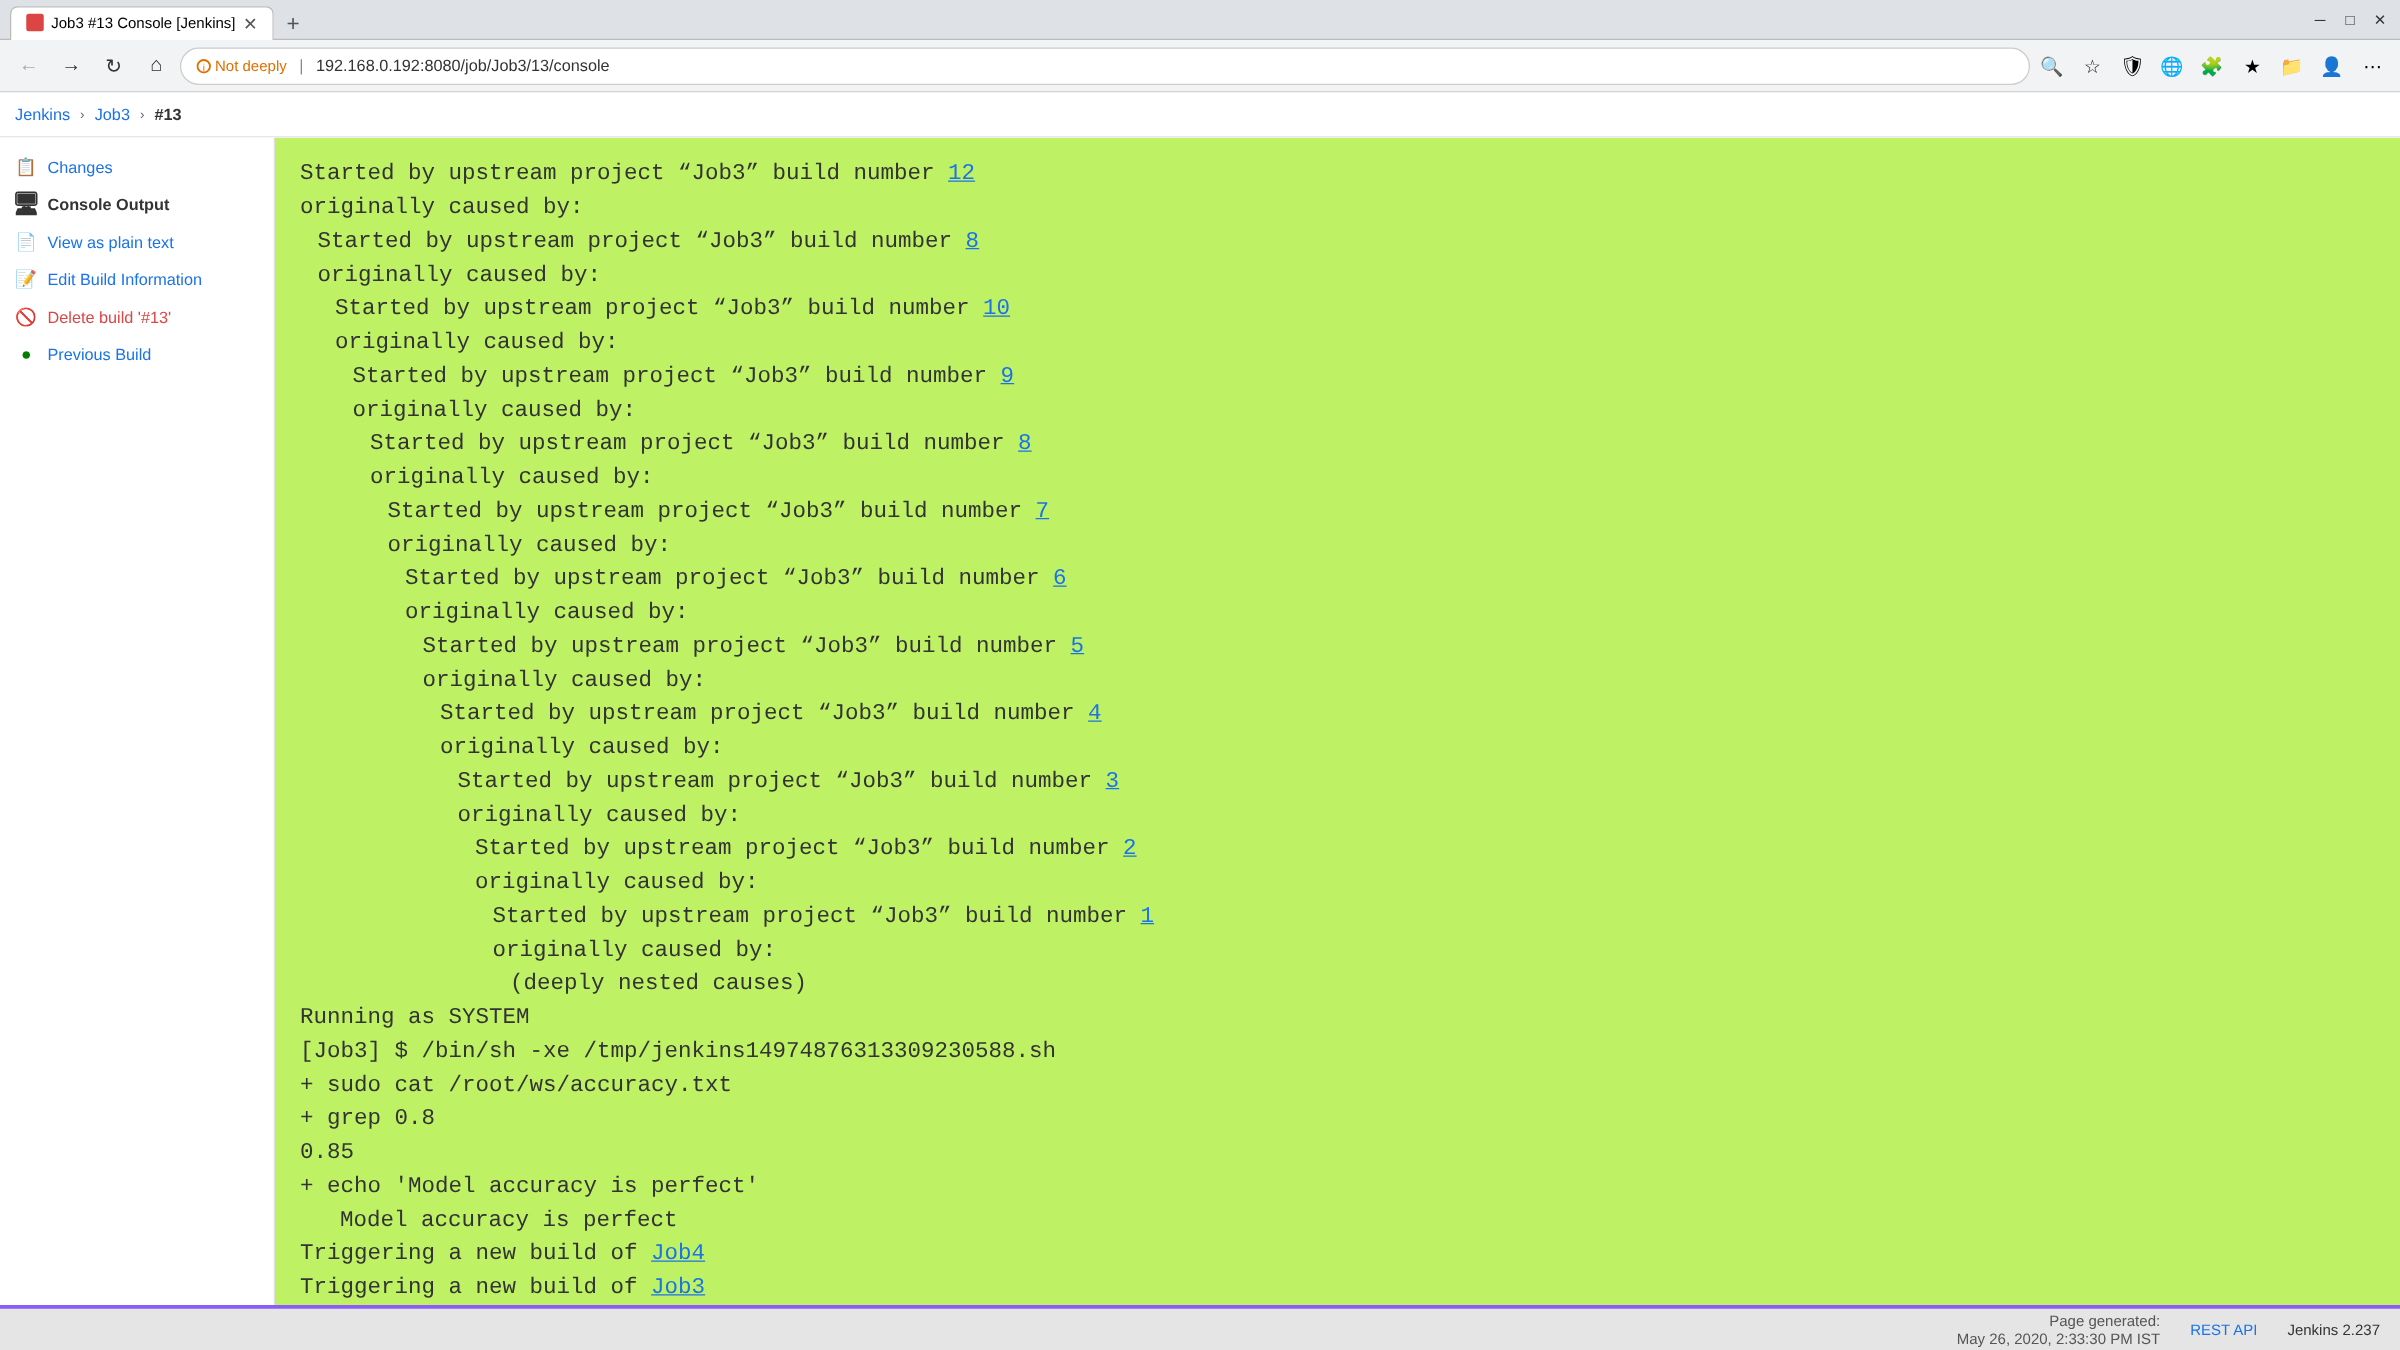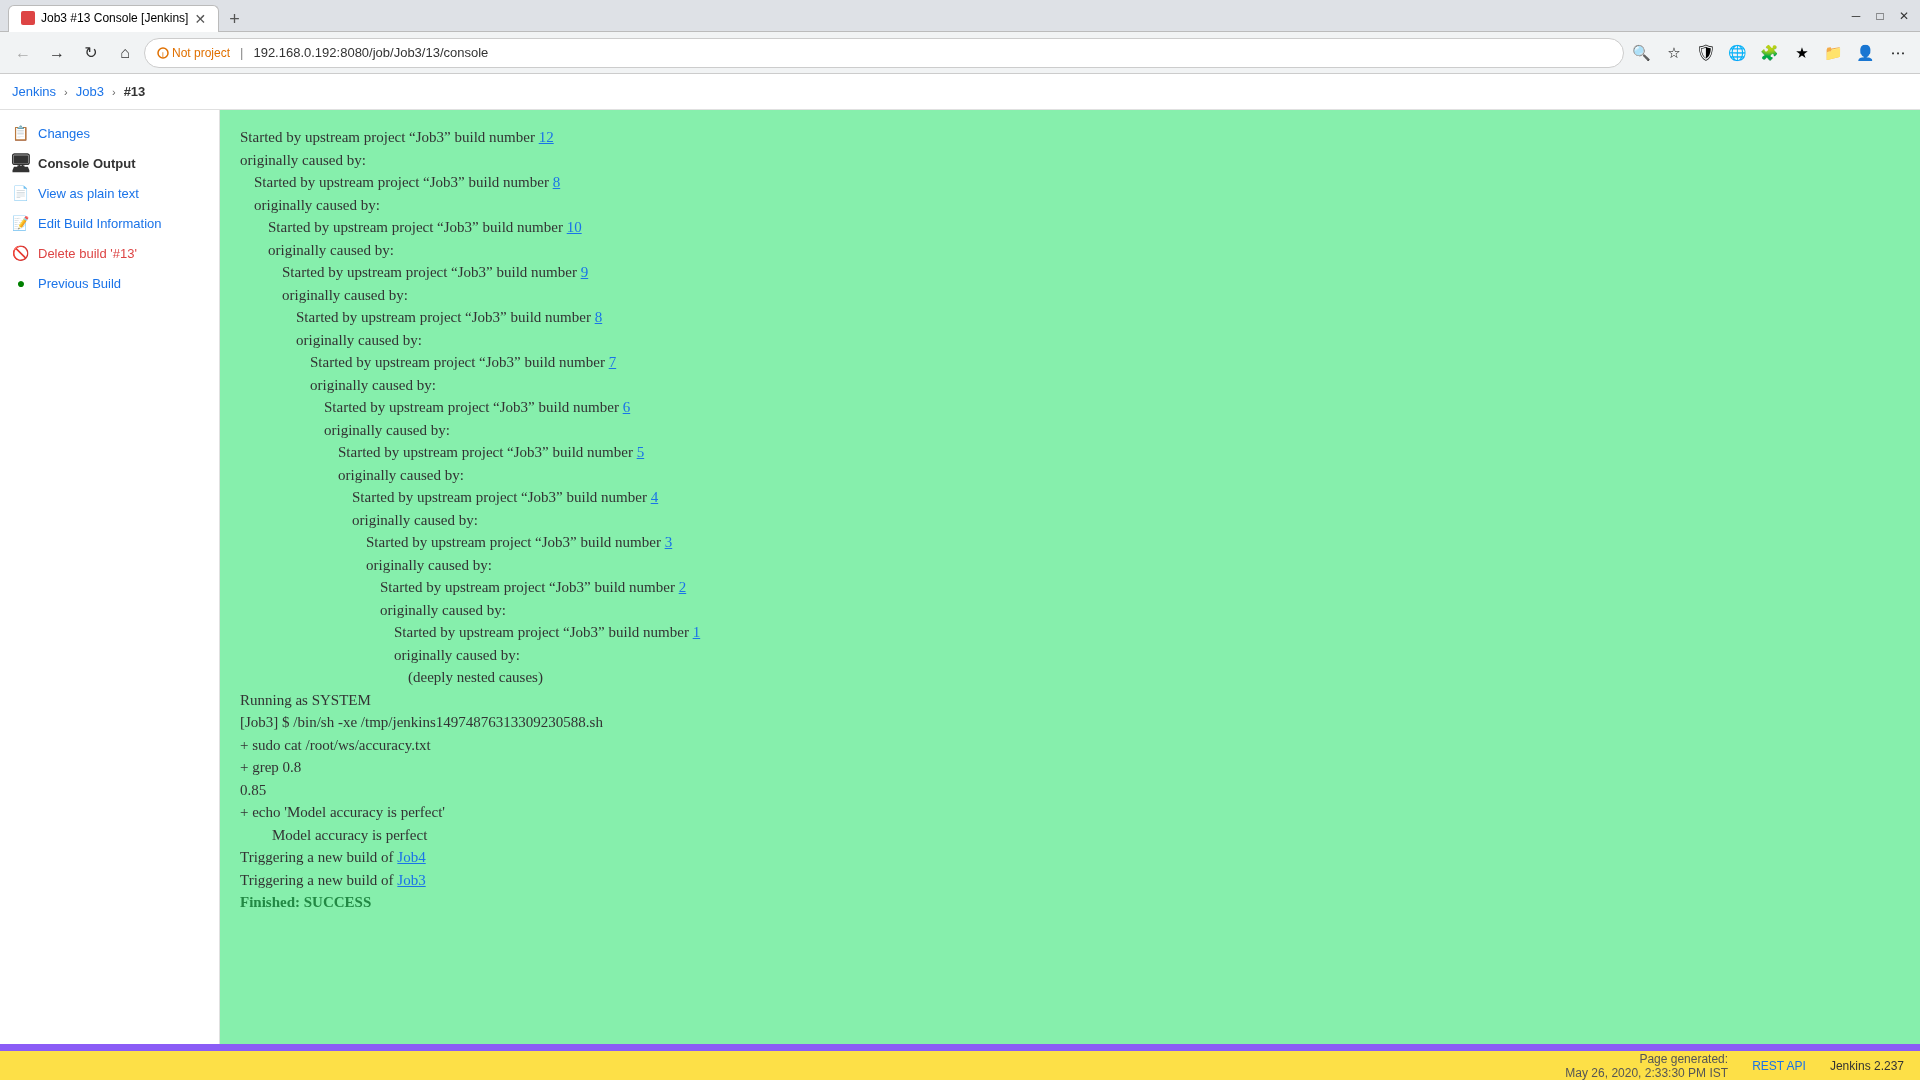--- a/index.html
+++ b/index.html
@@ -176,34 +176,34 @@
       align-items: center;
       justify-content: center;
       flex-shrink: 0;
       font-size: 14px;
     }
 
     
     .console-area {
       flex: 1;
       padding: 16px 20px;
-      font-family: Liberation Serif, serif;
-      font-size: 15px;
+      font-family: Liberation Mono, monospace;
+      font-size: 18px;
       overflow-y: auto;
-      background: #86efac;
+      background: #bef264;
       color: #333;
       line-height: 1.5;
     }
     .console-area a { color: #1a73e8; text-decoration: underline; }
 
     
     .footer {
       height: 36px;
-      background: #fde047;
-      border-top: 7px solid #8b5cf6;
+      background: #e5e5e5;
+      border-top: 3px solid #8b5cf6;
       display: flex;
       align-items: center;
       justify-content: flex-end;
       padding: 0 16px;
       gap: 24px;
       font-size: 12px;
       color: #555;
     }
     .footer-page-gen {
       text-align: right;
@@ -234,21 +234,21 @@
   <div class="nav-btn disabled">←</div>
   <div class="nav-btn">→</div>
   <div class="nav-btn">↻</div>
   <div class="nav-btn">⌂</div>
   <div class="address-bar">
     <span class="not-secure">
       <svg width="12" height="12" viewBox="0 0 12 12">
           <circle cx="6" cy="6" r="5" fill="none" stroke="#e07000" stroke-width="1.5"></circle>
           <text x="6" y="9.5" font-size="8" text-anchor="middle" fill="#e07000">i</text>
         </svg>
-      <span>Not project</span>
+      <span>Not deeply</span>
     </span>
     <span style="color:#888; margin:0 4px;">|</span>
     <span class="address-text">192.168.0.192:8080/job/Job3/13/console</span>
   </div>
   <div class="nav-actions">
     <div class="nav-icon">🔍</div>
     <div class="nav-icon">☆</div>
     <div class="nav-icon" style="font-size:16px;">🛡</div>
     <div class="nav-icon">🌐</div>
     <div class="nav-icon">🧩</div>

